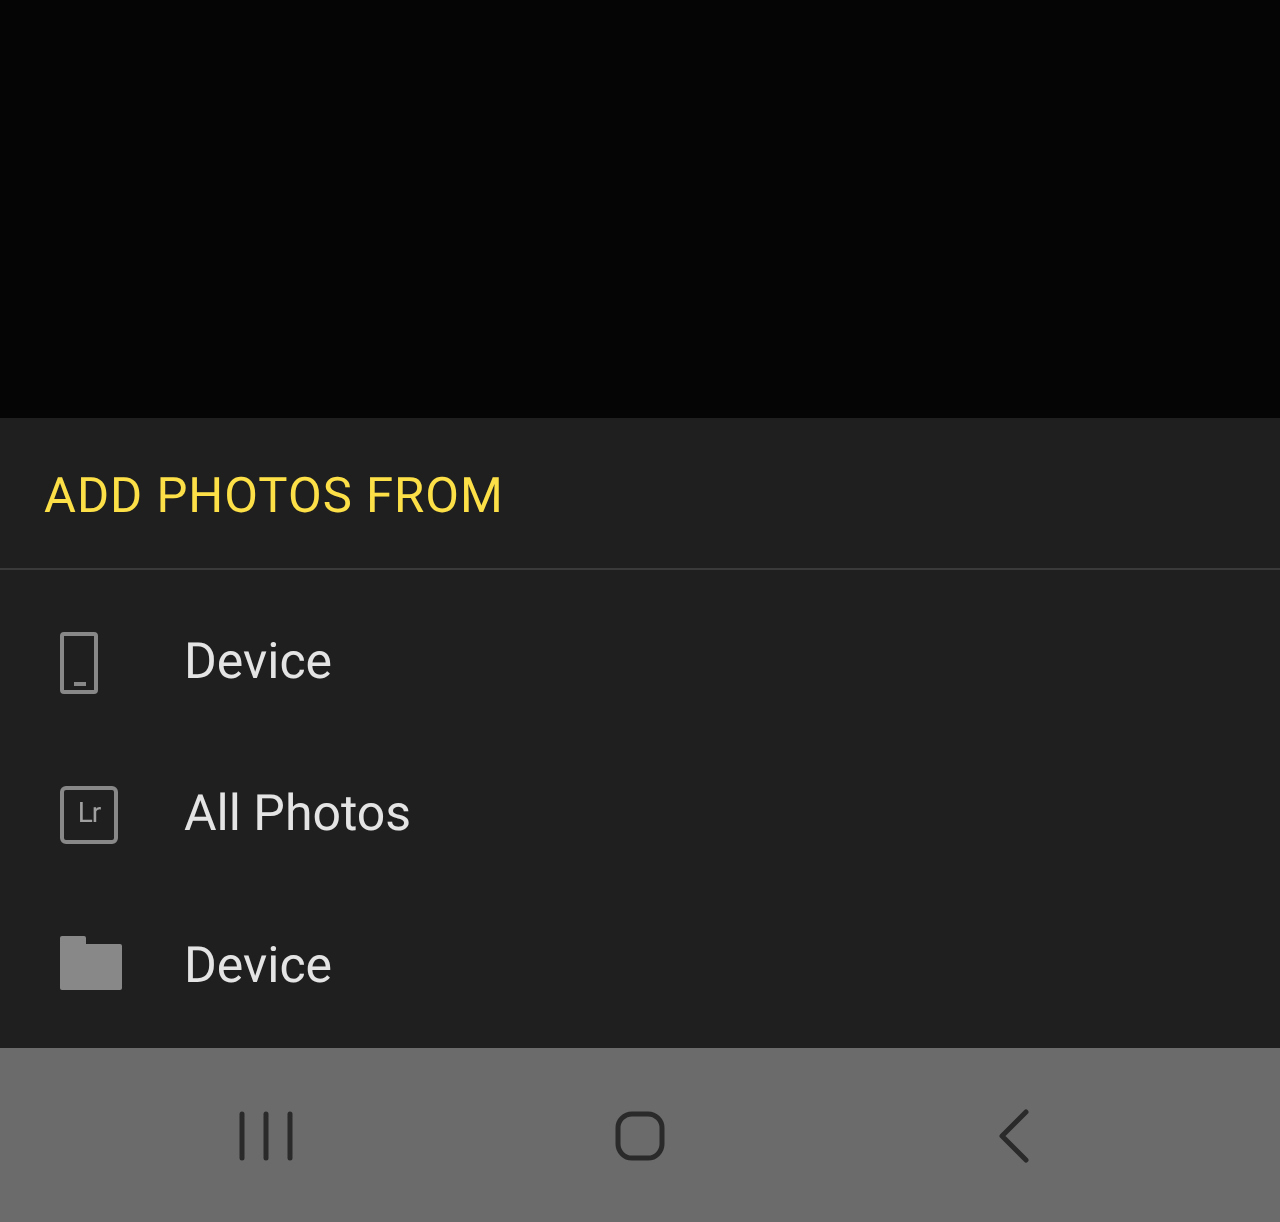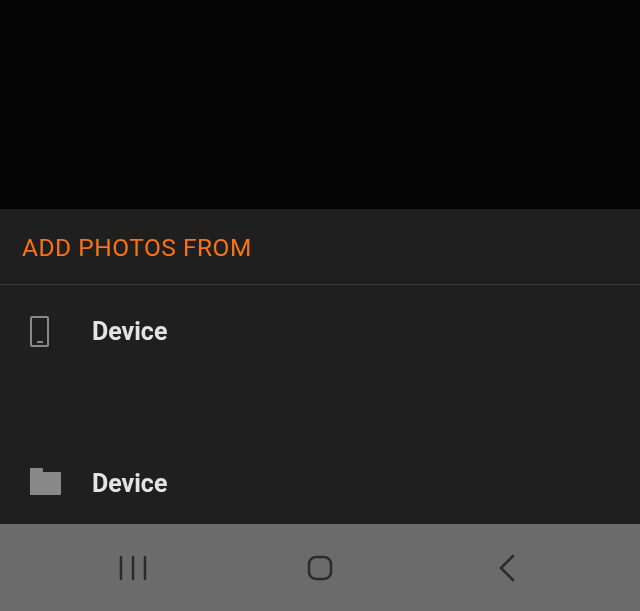--- a/index.html
+++ b/index.html
@@ -21,21 +21,21 @@
     }
     .sheet {
       height: 315px;
       background: #1f1f1f;
     }
     .sheet-header {
       padding: 24px 22px 22px 22px;
       border-bottom: 1px solid #3a3a3a;
     }
     .sheet-title {
-      color: #f97316;
+      color: #fde047;
       font-size: 24.5px;
       font-weight: 400;
       letter-spacing: 0.5px;
     }
     .menu-list {
       padding-top: 8px;
     }
     .menu-item {
       display: flex;
       align-items: center;
@@ -46,21 +46,21 @@
     .menu-icon {
       width: 70px;
       display: flex;
       align-items: center;
       justify-content: flex-start;
       padding-left: 8px;
     }
     .menu-label {
       color: #e4e4e4;
       font-size: 25px;
-      font-weight: 700;
+      font-weight: 400;
     }
     .nav-bar {
       height: 87px;
       background: #6b6b6b;
       display: flex;
       align-items: center;
       justify-content: space-around;
       padding: 0 40px;
     }
     .nav-btn {
@@ -134,20 +134,24 @@
   <div class="menu-list">
 
     <div class="menu-item">
       <div class="menu-icon">
         <div class="phone-icon"></div>
       </div>
       <div class="menu-label">Device</div>
     </div>
 
     <div class="menu-item">
+      <div class="menu-icon">
+        <div class="lr-icon">Lr</div>
+      </div>
+      <div class="menu-label">All Photos</div>
     </div>
 
     <div class="menu-item">
       <div class="menu-icon">
         <div class="folder-icon"></div>
       </div>
       <div class="menu-label">Device</div>
     </div>
 
   </div>

